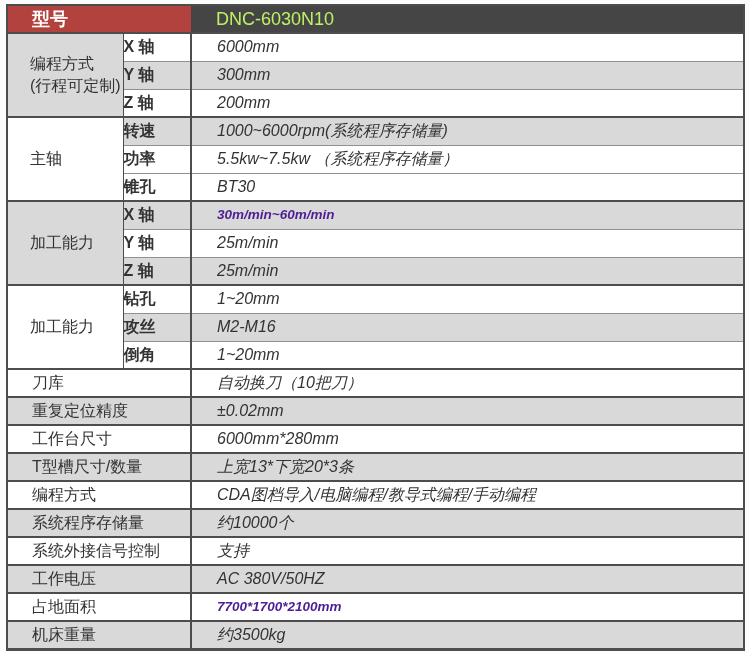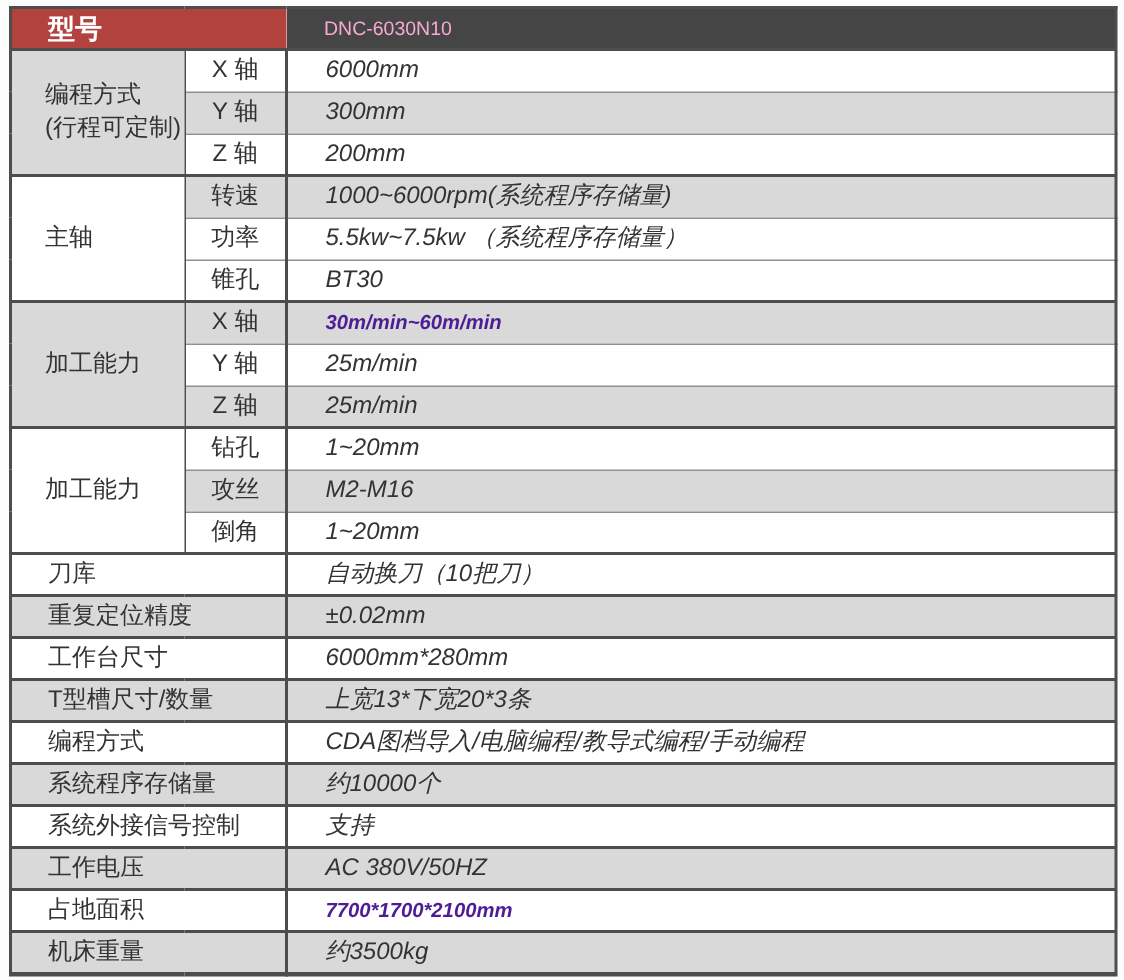--- a/index.html
+++ b/index.html
@@ -49,34 +49,34 @@
   tr.hdr td{border-top:none;height:28px;}
   td.model-label{
     background:var(--accent);
     color:#ffffff;
     font-weight:bold;
     font-size:18px;
     padding-left:24px;
   }
   td.model-value{
     background:var(--header-dark);
-    color:#f9a8d4;
-    font-size:13px;
+    color:#bef264;
+    font-size:18px;
     padding-left:25px;
   }
   
   tr.gstart td{border-top:2px solid var(--border-dark);}
   td.group{
     padding-left:22px;
     white-space:normal;
     line-height:1.35;
   }
   td.sub{
-    text-align:center;
     border-left:1px solid var(--border-dark);
+    font-weight:bold;
   }
   td.val{
     border-left:2px solid var(--border-dark);
     padding-left:25px;
     font-style:italic;
   }
   td.label{
     padding-left:24px;
     margin-left:11px;
   }

